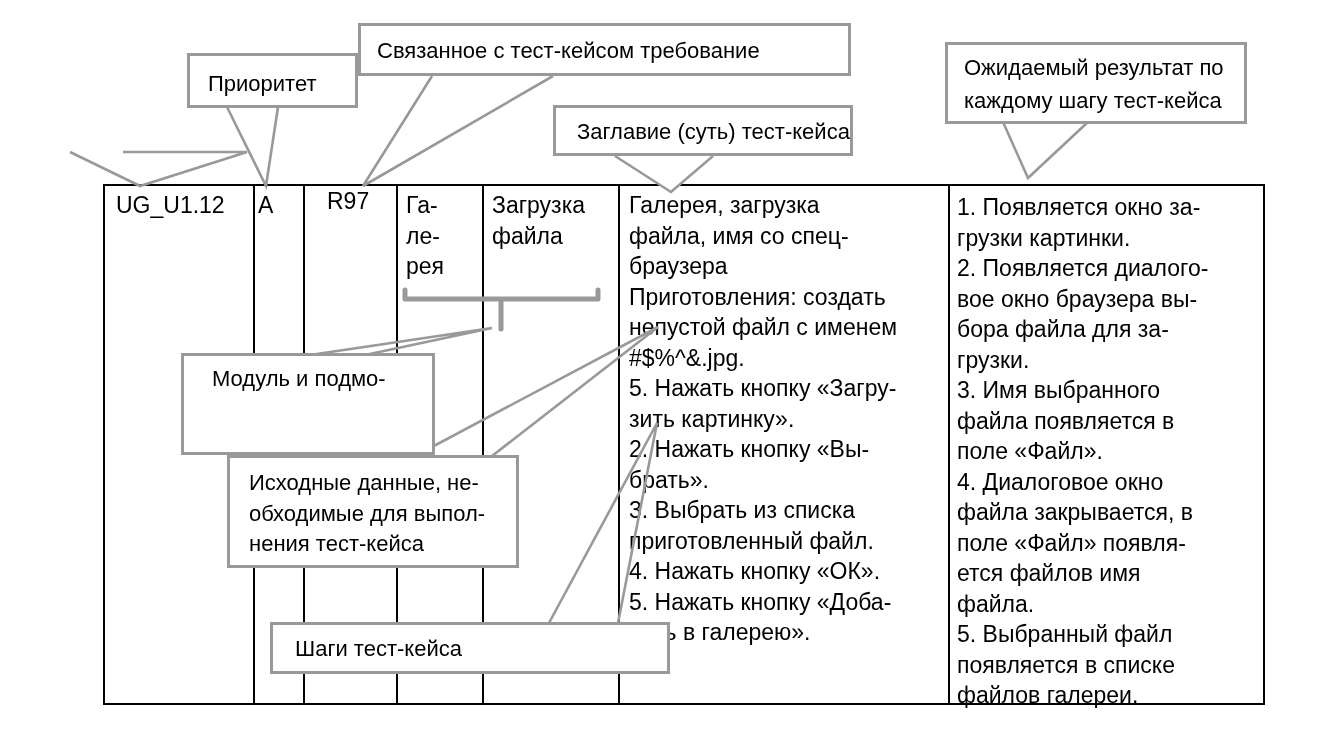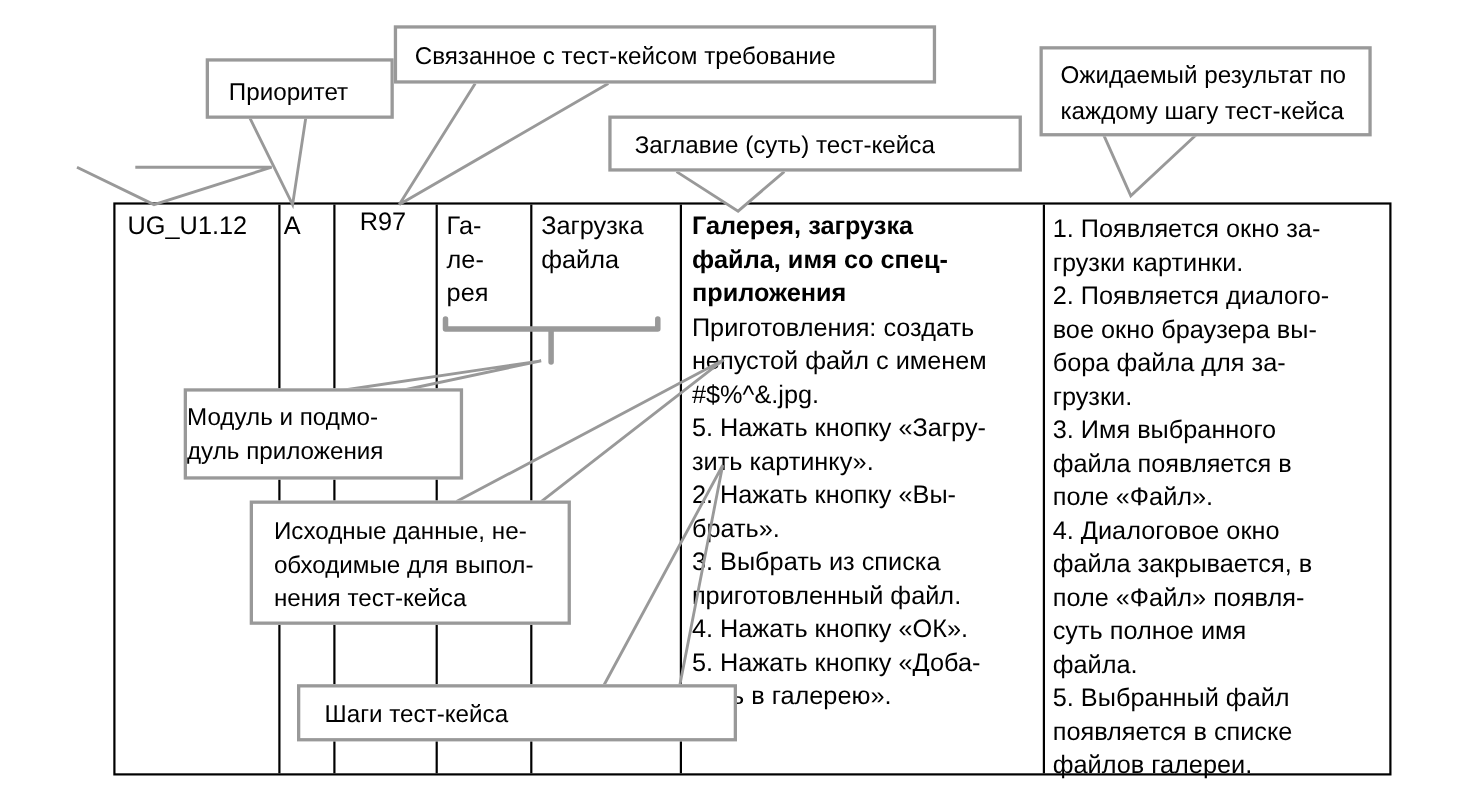--- a/index.html
+++ b/index.html
@@ -4,21 +4,21 @@
 <style>
   html,body{margin:0;padding:0;background:#fff;}
   .canvas{
     position:relative;width:1327px;height:731px;background:#ffffff;
     font-family:"Liberation Sans","DejaVu Sans",sans-serif;color:#000;overflow:hidden;
   }
   
   .table-frame{position:absolute;left:103px;top:184px;width:1158px;height:517px;border:2px solid #000;}
   .vline{position:absolute;top:186px;height:517px;width:2px;background:#000;}
   .cell{position:absolute;font-size:23px;line-height:30.5px;white-space:pre;}
-  .cell .bold,.bold{font-weight:bold;}
+  .cell .bold,.bold{font-weight:normal;}
   
   .co{position:absolute;box-sizing:border-box;background:#fff;border:3px solid #999;
       font-size:22px;line-height:31px;white-space:pre;}
   .leads{position:absolute;left:0;top:0;width:1327px;height:731px;}
   .leads path{stroke:#999;fill:none;stroke-width:2.6;}
   .leads path.filled{fill:#fff;}
   .leads path.brace{stroke-width:5;stroke-linejoin:round;stroke-linecap:round;}
 </style>
 </head>
 <body>
@@ -35,21 +35,21 @@
 
   <div class="cell" style="left:116px;top:190px">UG_U1.12</div>
   <div class="cell" style="left:258px;top:190px">A</div>
   <div class="cell" style="left:327px;top:186px">R97</div>
   <div class="cell" style="left:406px;top:190px"><div>Га-</div><div>ле-</div><div>рея</div></div>
   <div class="cell" style="left:492px;top:190px"><div>Загрузка</div><div>файла</div></div>
   <div class="cell" style="left:629px;top:190px;width:314px;white-space:normal">
     <div class="bold">
         <div>Галерея, загрузка</div>
         <div>файла, имя со спец-</div>
-        <div>приложения</div>
+        <div>браузера</div>
       </div>
     <div>
         <div>Приготовления: создать</div>
         <div>непустой файл с именем</div>
         <div>#$%^&amp;.jpg.</div>
         <div>5. Нажать кнопку «Загру-</div>
         <div>зить картинку».</div>
         <div>2. Нажать кнопку «Вы-</div>
         <div>брать».</div>
         <div>3. Выбрать из списка</div>
@@ -65,40 +65,40 @@
       <div>2. Появляется диалого-</div>
       <div>вое окно браузера вы-</div>
       <div>бора файла для за-</div>
       <div>грузки.</div>
       <div>3. Имя выбранного</div>
       <div>файла появляется в</div>
       <div>поле «Файл».</div>
       <div>4. Диалоговое окно</div>
       <div>файла закрывается, в</div>
       <div>поле «Файл» появля-</div>
-      <div>суть полное имя</div>
+      <div>ется файлов имя</div>
       <div>файла.</div>
       <div>5. Выбранный файл</div>
       <div>появляется в списке</div>
       <div>файлов галереи.</div>
     </div>
 
   <svg class="leads" viewBox="0 0 1327 731">
     <path d="M70,152 L140,186 L247,152 L123,152"></path>
     <path d="M227,107 L266,186 L278,107"></path>
     <path d="M432,76 L363,186 L553,76"></path>
     <path class="filled" d="M615,156 L671,192 L713,156"></path>
     <path d="M1003,122 L1028,178 L1088,122"></path>
     <path class="brace" d="M405,290 L405,299 L598,299 L598,290 M501,299 L501,329"></path>
     <path d="M310,355 L492,328 L365,355"></path>
     <path d="M415,456 L658,327 L492,456"></path>
     <path d="M549,623 L657,423 L618,623"></path>
   </svg>
 
   <div class="co" style="left:187px;top:53px;width:171px;height:55px;padding:12px 0 0 18px">Приоритет</div>
   <div class="co" style="left:358px;top:23px;width:493px;height:53px;padding:9px 0 0 16px">Связанное с тест-кейсом требование</div>
-  <div class="co" style="left:553px;top:105px;width:376px;height:51px;padding:8px 0 0 21px">Заглавие (суть) тест-кейса</div>
+  <div class="co" style="left:553px;top:105px;width:300px;height:51px;padding:8px 0 0 21px">Заглавие (суть) тест-кейса</div>
   <div class="co" style="left:945px;top:42px;width:302px;height:82px;padding:6px 0 0 16px;line-height:33px"><div>Ожидаемый результат по</div><div>каждому шагу тест-кейса</div></div>
-  <div class="co" style="left:167px;top:353px;width:254px;height:83px;padding:7px 0 0 0"><div>Модуль и подмо-</div><div>дуль приложения</div></div>
+  <div class="co" style="left:181px;top:353px;width:254px;height:102px;padding:7px 0 0 28px"><div>Модуль и подмо-</div></div>
   <div class="co" style="left:227px;top:455px;width:292px;height:113px;padding:10px 0 0 19px;line-height:30.5px"><div>Исходные данные, не-</div><div>обходимые для выпол-</div><div>нения тест-кейса</div></div>
   <div class="co" style="left:270px;top:622px;width:400px;height:52px;padding:8px 0 0 22px">Шаги тест-кейса</div>
 
 </div>
 
 </body></html>

